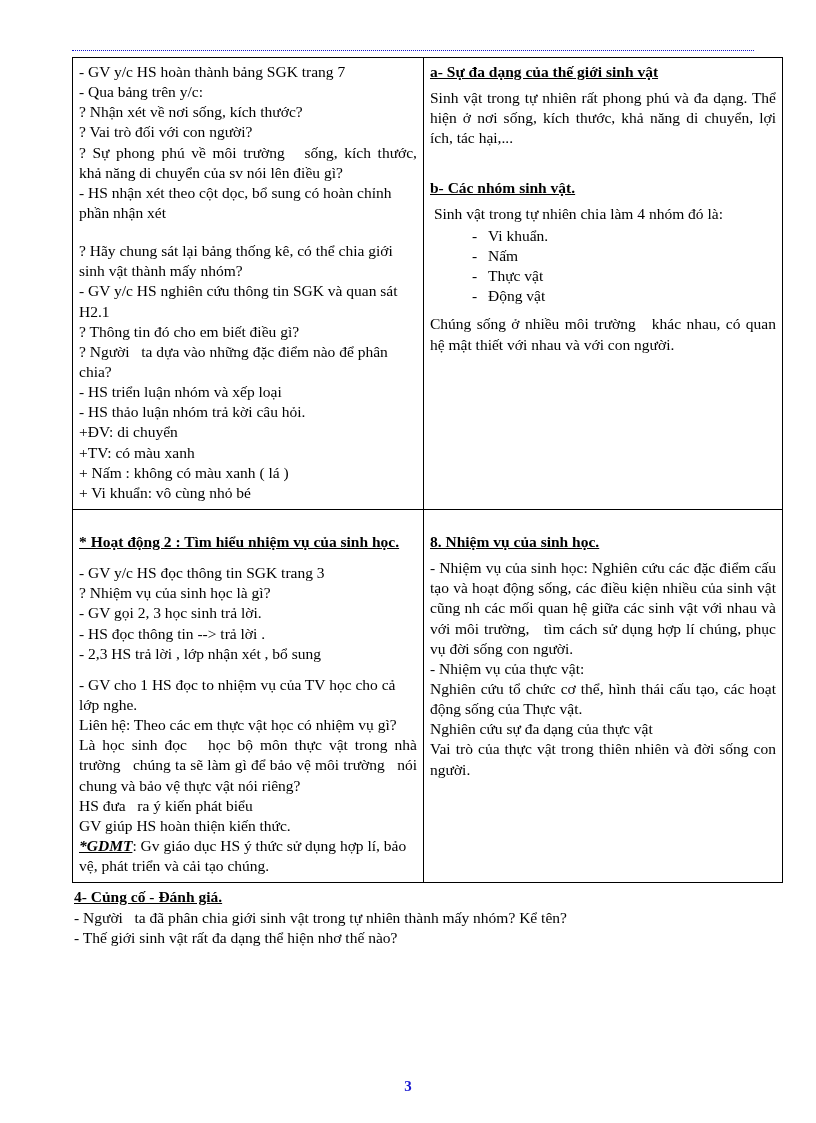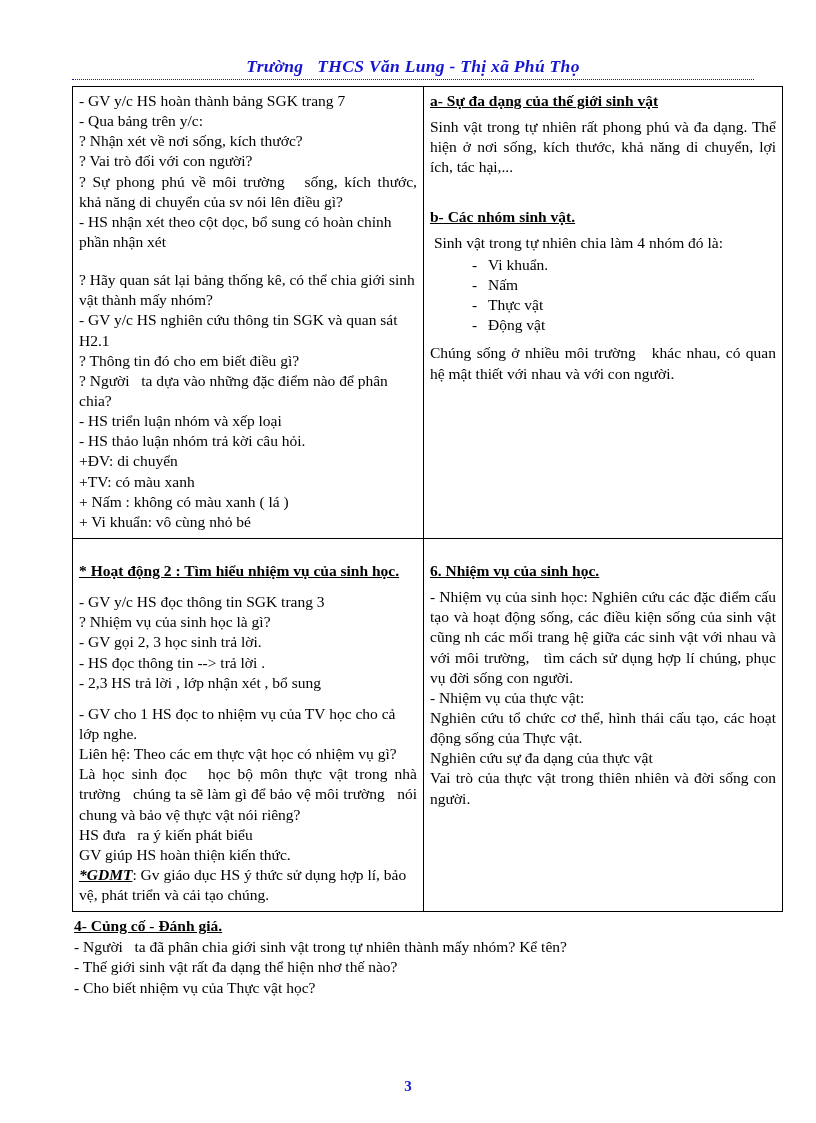--- a/index.html
+++ b/index.html
@@ -100,35 +100,34 @@
     color: #1515d0;
     font-weight: bold;
     font-size: 15px;
   }
 </style>
 </head>
 <body>
 
 <div class="page">
 
-  <div class="header">Trường   THCS Văn Lung - Thị xã Phú Thọ</div>
   <div class="header-rule"></div>
 
   <table class="main">
     <tbody>
         <tr>
       <td class="col-left">
         <p class="ln">- GV y/c HS hoàn thành bảng SGK trang 7</p>
         <p class="ln">- Qua bảng trên y/c:</p>
         <p class="ln">? Nhận xét về nơi sống, kích thước?</p>
         <p class="ln">? Vai trò đối với con người?</p>
         <p class="ln justify">? Sự phong phú về môi trường   sống, kích thước,   khả năng di chuyển của sv nói lên điều gì?</p>
         <p class="ln">- HS nhận xét theo cột dọc, bổ sung có hoàn chỉnh phần nhận xét</p>
         <div class="sp-lg"></div>
-        <p class="ln">? Hãy quan sát lại bảng thống kê, có thể chia giới sinh vật thành mấy nhóm?</p>
+        <p class="ln">? Hãy chung sát lại bảng thống kê, có thể chia giới sinh vật thành mấy nhóm?</p>
         <p class="ln">- GV y/c HS nghiên cứu thông tin SGK và quan sát H2.1</p>
         <p class="ln">? Thông tin đó cho em biết điều gì?</p>
         <p class="ln">? Người   ta dựa vào những đặc điểm nào để phân chia?</p>
         <p class="ln">- HS triển luận nhóm và xếp loại</p>
         <p class="ln">- HS thảo luận nhóm trả kời câu hỏi.</p>
         <p class="ln">+ĐV: di chuyển</p>
         <p class="ln">+TV: có màu xanh</p>
         <p class="ln">+ Nấm : không có màu xanh ( lá )</p>
         <p class="ln">+ Vi khuẩn: vô cùng nhỏ bé</p>
       </td>
@@ -164,33 +163,32 @@
         <div class="sp"></div>
         <p class="ln">- GV cho 1 HS đọc to nhiệm vụ của TV học cho cả lớp nghe.</p>
         <p class="ln">Liên hệ: Theo các em thực vật học có nhiệm vụ gì?</p>
         <p class="ln justify">Là học sinh đọc   học bộ môn thực vật trong nhà trường   chúng ta sẽ làm gì để bảo vệ môi trường   nói chung và bảo vệ thực vật nói riêng?</p>
         <p class="ln">HS đưa   ra ý kiến phát biểu</p>
         <p class="ln">GV giúp HS hoàn thiện kiến thức.</p>
         <p class="ln"><span class="bold-u ital">*GDMT</span><span>: Gv giáo dục HS ý thức sử dụng hợp lí, bảo vệ, phát triển và cải tạo chúng.</span></p>
       </td>
       <td class="col-right">
         <div class="sp-lg"></div>
-        <p class="ln bold-u">6. Nhiệm vụ của sinh học.</p>
+        <p class="ln bold-u">8. Nhiệm vụ của sinh học.</p>
         <div class="sp-sm"></div>
-        <p class="ln justify">- Nhiệm vụ của sinh học: Nghiên cứu các đặc điểm cấu tạo và hoạt động sống, các điều kiện sống của sinh vật cũng nh các mối trang hệ giữa các sinh vật với nhau và với môi trường,   tìm cách sử dụng hợp lí chúng, phục vụ đời sống con người.</p>
+        <p class="ln justify">- Nhiệm vụ của sinh học: Nghiên cứu các đặc điểm cấu tạo và hoạt động sống, các điều kiện nhiều của sinh vật cũng nh các mối quan hệ giữa các sinh vật với nhau và với môi trường,   tìm cách sử dụng hợp lí chúng, phục vụ đời sống con người.</p>
         <p class="ln">- Nhiệm vụ của thực vật:</p>
         <p class="ln justify">Nghiên cứu tổ chức cơ thể, hình thái cấu tạo, các hoạt động sống của Thực vật.</p>
         <p class="ln">Nghiên cứu sự đa dạng của thực vật</p>
         <p class="ln justify">Vai trò của thực vật trong thiên nhiên và đời sống con người.</p>
       </td>
     </tr>
   </tbody>
     </table>
 
   <div class="footer-block">
     <p class="ln bold-u">4- Củng cố - Đánh giá.</p>
     <p class="ln">- Người   ta đã phân chia giới sinh vật trong tự nhiên thành mấy nhóm? Kể tên?</p>
     <p class="ln">- Thế giới sinh vật rất đa dạng thể hiện nhơ thế nào?</p>
-    <p class="ln">- Cho biết nhiệm vụ của Thực vật học?</p>
   </div>
 
   <div class="page-num">3</div>
 </div>
 
 </body></html>

